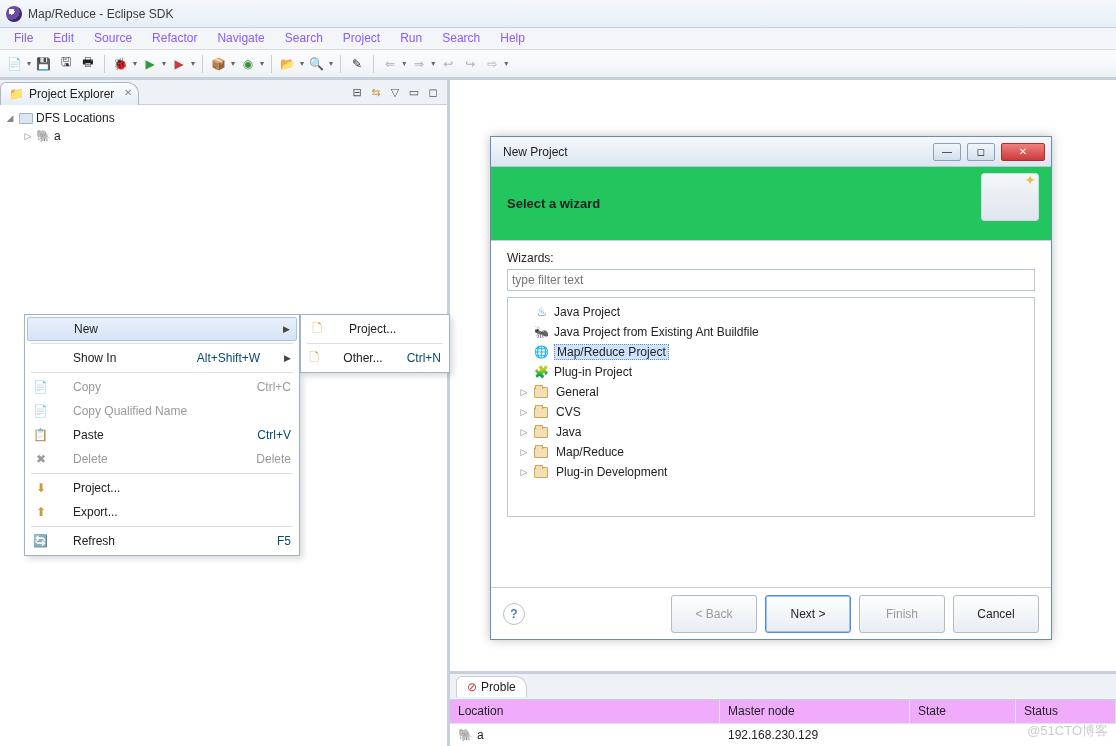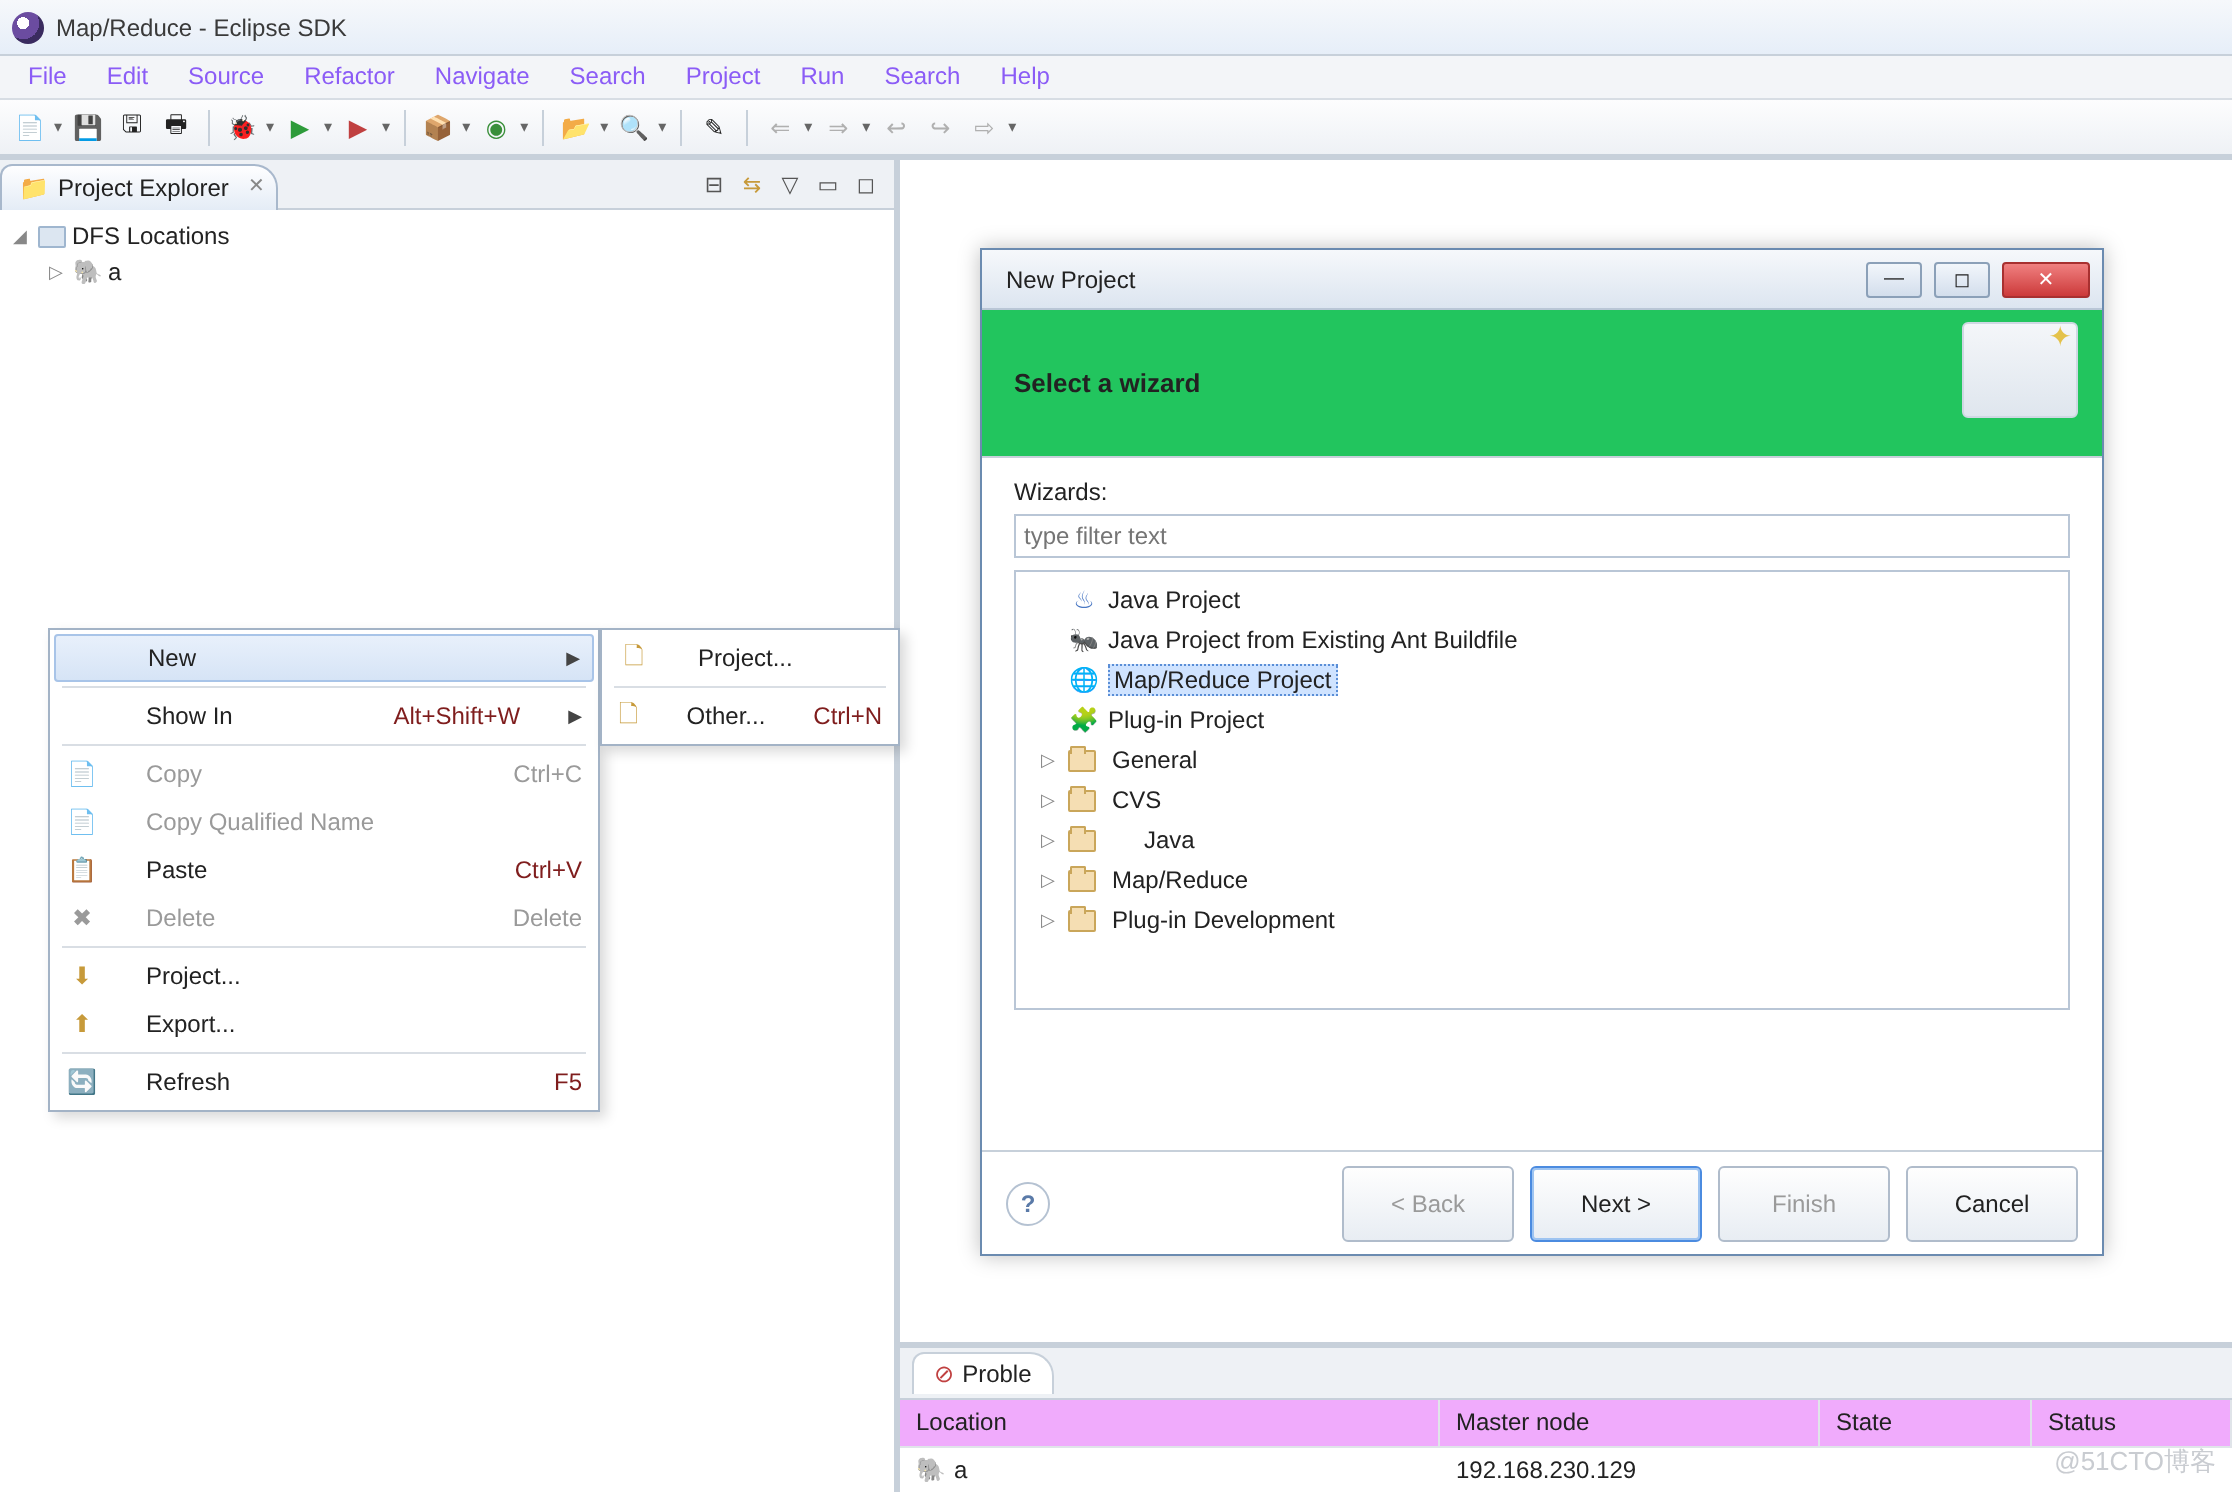--- a/index.html
+++ b/index.html
@@ -37,25 +37,25 @@
 
 .ctxmenu{position:absolute;background:#fff;border:1px solid #a3b3c6;box-shadow:3px 3px 6px rgba(0,0,0,.15);padding:2px}
 .ctx1{left:24px;top:234px;width:276px}
 .ctxmenu .row{height:24px;display:flex;align-items:center;padding:0 6px;gap:24px;position:relative}
 .ctxmenu .row.hl{background:linear-gradient(#e8f0fb,#d6e4f6);border:1px solid #a8c4e8;border-radius:2px}
 .ctxmenu .row.disabled{color:#9a9a9a}
 .ctxmenu .row.disabled *{color:#9a9a9a}
 .ctxmenu .sep{height:1px;background:#d9dee4;margin:2px 4px}
 .ctxmenu .ic{width:16px;height:16px;display:flex;align-items:center;justify-content:center}
 .ctxmenu .lbl{flex:1}
-.ctxmenu .sc{color:#7f1d1d}
+.ctxmenu .sc{color:#0c4a6e}
 .ctxmenu .arrow{font-size:9px;color:#444}
 .ctx2{left:300px;top:234px;width:150px}
 
-.dialog{position:absolute;left:490px;top:124px;width:562px;height:504px;border:1px solid #6b8bb0;background:#fff;box-shadow:0 0 10px rgba(0,0,0,.25)}
+.dialog{position:absolute;left:490px;top:136px;width:562px;height:504px;border:1px solid #6b8bb0;background:#fff;box-shadow:0 0 10px rgba(0,0,0,.25)}
 .dlg-title{height:30px;background:linear-gradient(#f6f8fb,#dce5f0);border-bottom:1px solid #b9c6d6;display:flex;align-items:center;padding:0 6px;gap:6px}
 .dlg-title .spacer{flex:1}
 .winbtn{width:28px;height:18px;border:1px solid #8ba0b8;background:linear-gradient(#f2f6fb,#d3deec);border-radius:2px;display:flex;align-items:center;justify-content:center;font-size:10px}
 .winbtn.close{background:linear-gradient(#f08080,#cc3a3a);border-color:#a83030;color:#fff;width:44px}
 .dlg-head{height:74px;background:#22c55e;border-bottom:1px solid #c7d0da;display:flex;align-items:center;padding:0 16px;position:relative}
 .dlg-head .big{font-weight:bold;font-size:13px}
 .dlg-head .wizico{position:absolute;right:12px;top:6px;width:58px;height:48px;background:linear-gradient(#f4f6f9,#dfe6ee);border:1px solid #cfd8e3;border-radius:3px}
 .dlg-head .wizico::after{content:"✦";position:absolute;right:2px;top:-2px;color:#e4c24a;font-size:14px}
 .dlg-body{padding:10px 16px 0 16px}
 .dlg-body .lbl{margin-bottom:4px}
@@ -306,21 +306,21 @@
           <span style="margin-left:4px">General</span>
         </div>
       <div class="wrow">
           <span class="fold">▷</span>
           <span class="folder"></span>
           <span style="margin-left:4px">CVS</span>
         </div>
       <div class="wrow">
           <span class="fold">▷</span>
           <span class="folder"></span>
-          <span style="margin-left:20px">Java</span>
+          <span style="margin-left:4px">Java</span>
         </div>
       <div class="wrow">
           <span class="fold">▷</span>
           <span class="folder"></span>
           <span style="margin-left:4px">Map/Reduce</span>
         </div>
       <div class="wrow">
           <span class="fold">▷</span>
           <span class="folder"></span>
           <span style="margin-left:4px">Plug-in Development</span>

